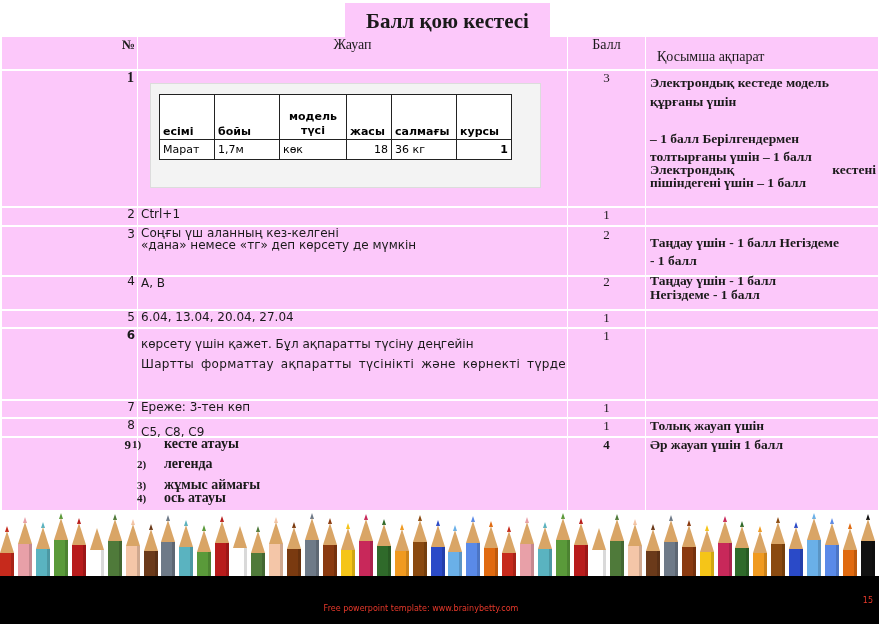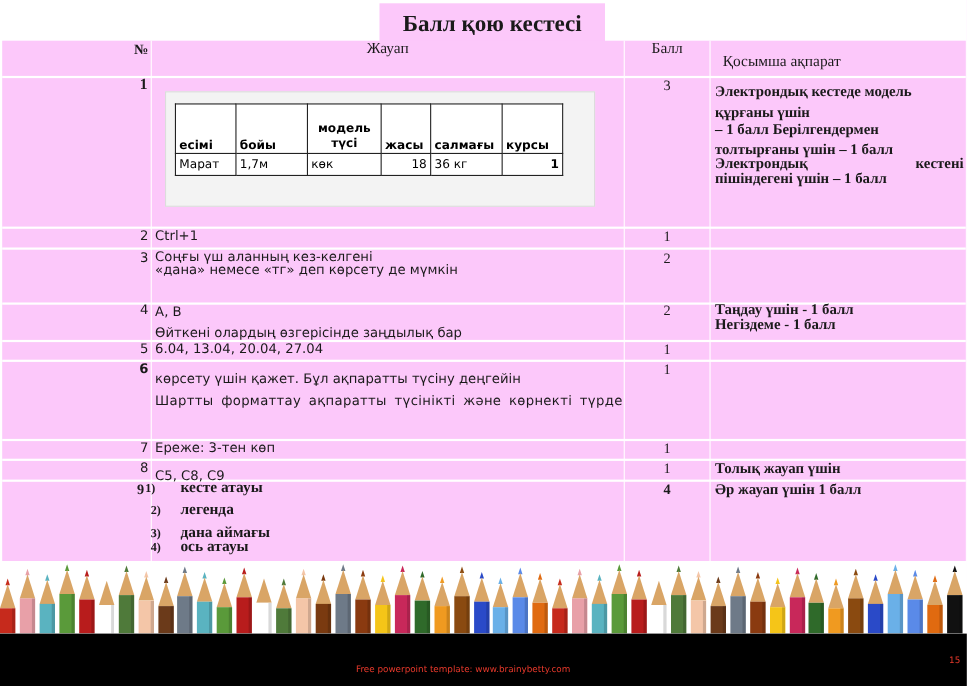--- a/index.html
+++ b/index.html
@@ -52,44 +52,47 @@
   <div class="cell hdr" style="left:0;top:0;width:133px;text-align:right;font-weight:bold;font-size:13px">№</div>
   <div class="cell hdr" style="left:136px;top:0;width:429px;text-align:center">Жауап</div>
   <div class="cell hdr" style="left:566px;top:0;width:77px;text-align:center">Балл</div>
   <div class="cell hdr" style="left:655px;top:12px;width:220px">Қосымша ақпарат</div>
 
   <div class="cell num" style="left:0;top:33px;width:132px;font-family:'Liberation Serif',serif;font-weight:bold;font-size:14px">1</div>
   <div class="cell score" style="left:566px;top:33px;width:77px">3</div>
   <div class="cell serif-b" style="left:648px;top:38px;width:226px">
     <div>Электрондық кестеде модель</div>
     <div style="margin-top:3px">құрғаны үшін</div>
-    <div style="margin-top:0">– 1 балл Берілгендермен</div>
+    <div style="margin-top:21px">– 1 балл Берілгендермен</div>
     <div style="margin-top:3px;line-height:13px">толтырғаны үшін – 1 балл</div>
     <div style="line-height:13px;display:flex;justify-content:space-between">
       <span>Электрондық</span>
         <span>кестені</span>
     </div>
     <div style="line-height:13px">пішіндегені үшін – 1 балл</div>
   </div>
 
   <div class="cell num" style="left:0;top:170px;width:133px">2</div>
   <div class="cell sans" style="left:139px;top:170px">Ctrl+1</div>
   <div class="cell score" style="left:566px;top:170px;width:77px">1</div>
 
   <div class="cell num" style="left:0;top:190px;width:133px">3</div>
   <div class="cell sans" style="left:139px;top:190px;line-height:12px">
     <div>Соңғы үш аланның кез-келгені</div>
     <div>«дана» немесе «тг» деп көрсету де мүмкін</div>
   </div>
   <div class="cell score" style="left:566px;top:190px;width:77px">2</div>
+  <div class="cell serif-b" style="left:648px;top:197px;width:226px;line-height:18px">
+    <div>Таңдау үшін - 1 балл Негіздеме</div>
+    <div>- 1 балл</div>
+  </div>
 
   <div class="cell num" style="left:0;top:237px;width:133px">4</div>
   <div class="cell sans" style="left:139px;top:237px;line-height:19px">
     <div>А, В</div>
-    <div>Өйткені олардың өзгерісінде заңдылық бар</div>
   </div>
   <div class="cell score" style="left:566px;top:237px;width:77px">2</div>
   <div class="cell serif-b" style="left:648px;top:237px;width:226px;line-height:14px">
     <div>Таңдау үшін - 1 балл</div>
     <div>Негіздеме - 1 балл</div>
   </div>
 
   <div class="cell num" style="left:0;top:273px;width:133px">5</div>
   <div class="cell sans" style="left:139px;top:273px">6.04, 13.04, 20.04, 27.04</div>
   <div class="cell score" style="left:566px;top:273px;width:77px">1</div>
@@ -115,21 +118,21 @@
     <div style="display:flex;height:20px">
         <span style="width:32px;font-size:11px">1)</span>
         <span>кесте атауы</span>
       </div>
     <div style="display:flex;height:20px;padding-left:5px">
         <span style="width:27px;font-size:11px">2)</span>
         <span>легенда</span>
       </div>
     <div style="display:flex;height:13px;padding-left:5px;margin-top:1px">
         <span style="width:27px;font-size:11px">3)</span>
-        <span>дана аймағы</span>
+        <span>жұмыс аймағы</span>
       </div>
     <div style="display:flex;height:14px;padding-left:5px">
         <span style="width:27px;font-size:11px">4)</span>
         <span>ось атауы</span>
       </div>
   </div>
   <div class="cell score" style="left:566px;top:400px;width:77px;font-weight:bold">4</div>
   <div class="cell serif-b" style="left:648px;top:400px">Әр жауап үшін 1 балл</div>
 </div>
 

